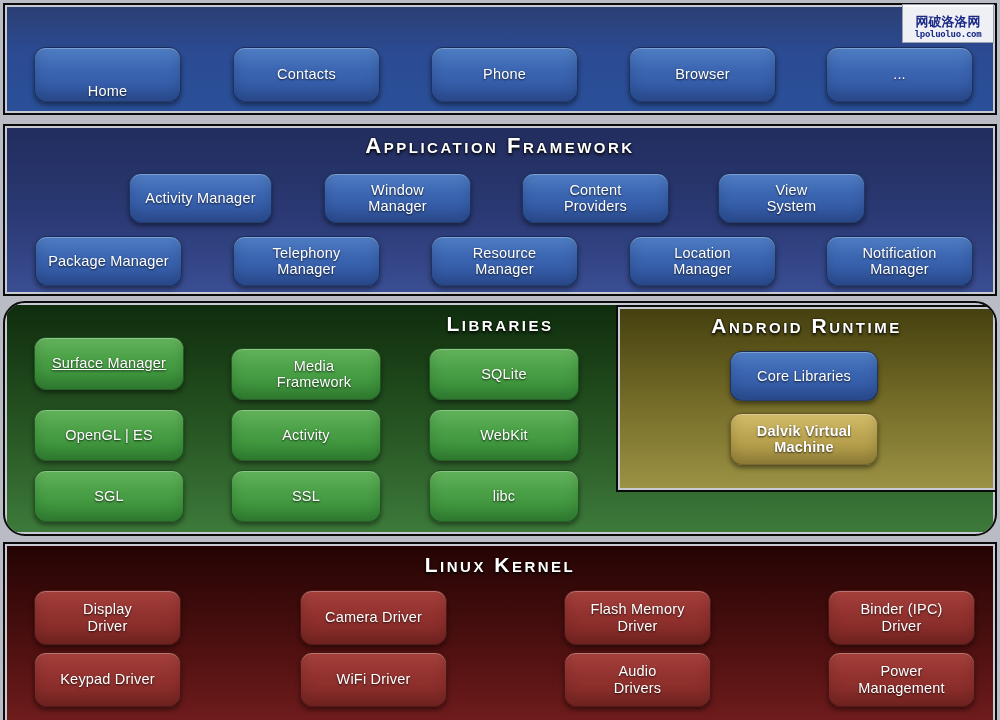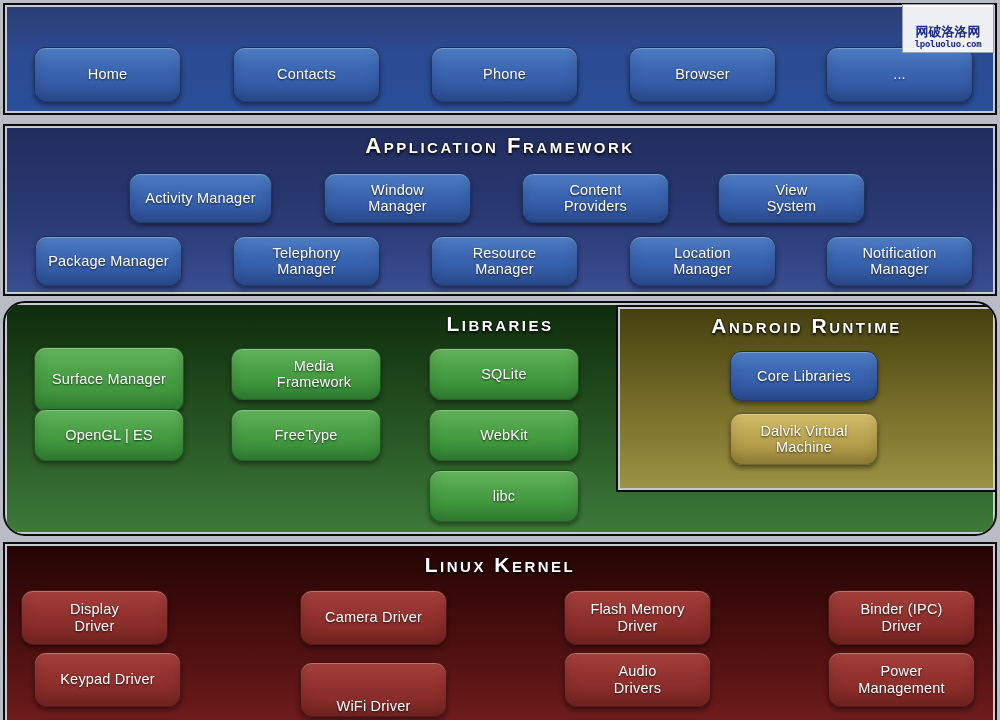--- a/index.html
+++ b/index.html
@@ -99,35 +99,36 @@
     background: linear-gradient(180deg, #63b35c 0%, #4aa046 42%, #358c36 100%);
     border: 1px solid rgba(8,40,8,.6);
   }
   .pill-red {
     background: linear-gradient(180deg, #a5413d 0%, #93322f 42%, #802825 100%);
     border: 1px solid rgba(40,6,6,.65);
   }
   .pill-gold {
     background: linear-gradient(180deg, #d3bd6b 0%, #bda652 42%, #a38f3f 100%);
     border: 1px solid rgba(60,48,10,.6);
+    font-weight: bold;
   }
   .pill .label {
     display: block;
     white-space: pre-line;
   }
 
   
   #watermark {
     position: absolute;
     right: 6px;
     top: 4px;
     width: 92px;
     background: rgba(255,255,255,.92);
     border: 1px solid #9aa0ad;
-    padding: 20px 3px 3px 3px;
+    padding: 10px 3px 3px 3px;
     box-sizing: border-box;
     text-align: center;
     line-height: 1;
   }
   #watermark .wm-cn {
     display: block;
     color: #1b2a86;
     font-size: 13px;
     font-weight: bold;
     letter-spacing: 0px;
@@ -144,21 +145,21 @@
   }
 </style>
 </head>
 <body>
 
 <div id="stage">
 
   <div class="layer" id="apps-layer" style="left: 3px; top: 3px; width: 994px; height: 112px;">
     <div class="layer-inner"></div>
     <div class="layer-title" style="top: 5px; font-size: 15px; margin-top: 44px;">Applications</div>
-    <div class="pill pill-blue" style="left: 29px; top: 42px; width: 147px; height: 55px;">
+    <div class="pill pill-blue" style="left: 29px; top: 42px; width: 147px; height: 55px; align-items: flex-end;">
       <span class="label">Home</span>
     </div>
     <div class="pill pill-blue" style="left: 228px; top: 42px; width: 147px; height: 55px;">
       <span class="label">Contacts</span>
     </div>
     <div class="pill pill-blue" style="left: 426px; top: 42px; width: 147px; height: 55px;">
       <span class="label">Phone</span>
     </div>
     <div class="pill pill-blue" style="left: 624px; top: 42px; width: 147px; height: 55px;">
       <span class="label">Browser</span>
@@ -203,38 +204,44 @@
     </div>
     <div class="pill pill-blue" style="left: 821px; top: 110px; width: 147px; height: 50px;">
       <span class="label">Notification
 Manager</span>
     </div>
   </div>
 
   <div class="layer" id="libs-layer" style="left: 3px; top: 301px; width: 994px; height: 235px; border-radius: 22px;">
     <div class="layer-inner"></div>
     <div class="layer-title" style="top: 9px; font-size: 21px;">Libraries</div>
-    <div class="pill pill-green" style="left: 29px; top: 44px; width: 150px; height: 65px;">
+    <div class="pill pill-green" style="left: 29px; top: 34px; width: 150px; height: 53px; text-decoration: underline;">
       <span class="label">Surface Manager</span>
     </div>
     <div class="pill pill-green" style="left: 226px; top: 45px; width: 150px; height: 52px; padding-left: 22px;">
       <span class="label">Media
 Framework</span>
     </div>
     <div class="pill pill-green" style="left: 424px; top: 45px; width: 150px; height: 52px;">
       <span class="label">SQLite</span>
     </div>
     <div class="pill pill-green" style="left: 29px; top: 106px; width: 150px; height: 52px;">
       <span class="label">OpenGL | ES</span>
     </div>
     <div class="pill pill-green" style="left: 226px; top: 106px; width: 150px; height: 52px;">
-      <span class="label">FreeType</span>
+      <span class="label">Activity</span>
     </div>
     <div class="pill pill-green" style="left: 424px; top: 106px; width: 150px; height: 52px;">
       <span class="label">WebKit</span>
+    </div>
+    <div class="pill pill-green" style="left: 29px; top: 167px; width: 150px; height: 52px;">
+      <span class="label">SGL</span>
+    </div>
+    <div class="pill pill-green" style="left: 226px; top: 167px; width: 150px; height: 52px;">
+      <span class="label">SSL</span>
     </div>
     <div class="pill pill-green" style="left: 424px; top: 167px; width: 150px; height: 52px;">
       <span class="label">libc</span>
     </div>
 
     <div id="runtime-panel" style="left: 611px; top: 2px; width: 381px; height: 187px;">
       <div class="layer-inner"></div>
       <div class="layer-title" style="top: 7px; font-size: 21px;">Android Runtime</div>
       <div class="pill pill-blue" style="left: 112px; top: 44px; width: 148px; height: 50px;">
         <span class="label">Core Libraries</span>
@@ -242,39 +249,39 @@
       <div class="pill pill-gold" style="left: 112px; top: 106px; width: 148px; height: 52px;">
         <span class="label">Dalvik Virtual
 Machine</span>
       </div>
     </div>
   </div>
 
   <div class="layer" id="kernel-layer" style="left: 3px; top: 542px; width: 994px; height: 211px;">
     <div class="layer-inner"></div>
     <div class="layer-title" style="top: 9px; font-size: 21px;">Linux Kernel</div>
-    <div class="pill pill-red" style="left: 16px; top: 46px; width: 147px; height: 55px;">
+    <div class="pill pill-red" style="left: 29px; top: 46px; width: 147px; height: 55px;">
       <span class="label">Display
 Driver</span>
     </div>
     <div class="pill pill-red" style="left: 295px; top: 46px; width: 147px; height: 55px;">
       <span class="label">Camera Driver</span>
     </div>
     <div class="pill pill-red" style="left: 559px; top: 46px; width: 147px; height: 55px;">
       <span class="label">Flash Memory
 Driver</span>
     </div>
     <div class="pill pill-red" style="left: 823px; top: 46px; width: 147px; height: 55px;">
       <span class="label">Binder (IPC)
 Driver</span>
     </div>
     <div class="pill pill-red" style="left: 29px; top: 108px; width: 147px; height: 55px;">
       <span class="label">Keypad Driver</span>
     </div>
-    <div class="pill pill-red" style="left: 295px; top: 118px; width: 147px; height: 55px; align-items: flex-end;">
+    <div class="pill pill-red" style="left: 295px; top: 108px; width: 147px; height: 55px;">
       <span class="label">WiFi Driver</span>
     </div>
     <div class="pill pill-red" style="left: 559px; top: 108px; width: 147px; height: 55px;">
       <span class="label">Audio
 Drivers</span>
     </div>
     <div class="pill pill-red" style="left: 823px; top: 108px; width: 147px; height: 55px;">
       <span class="label">Power
 Management</span>
     </div>

